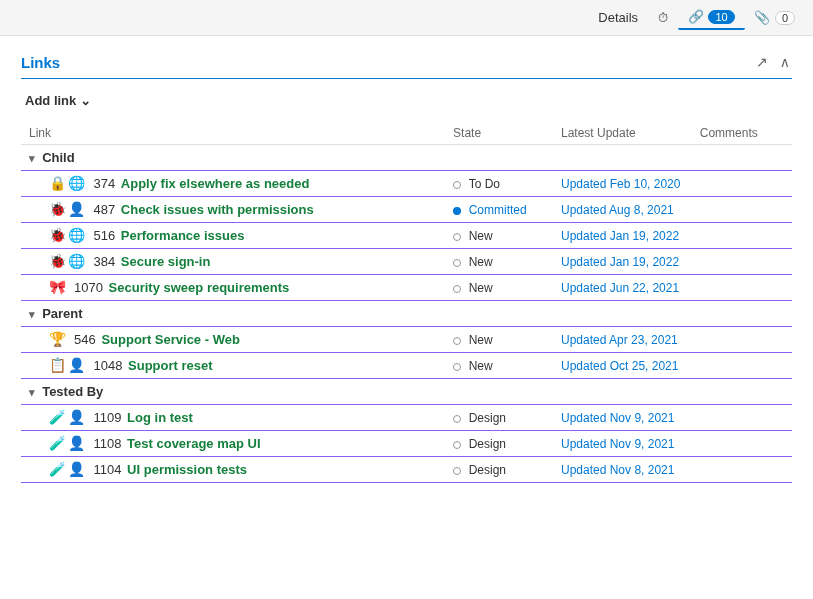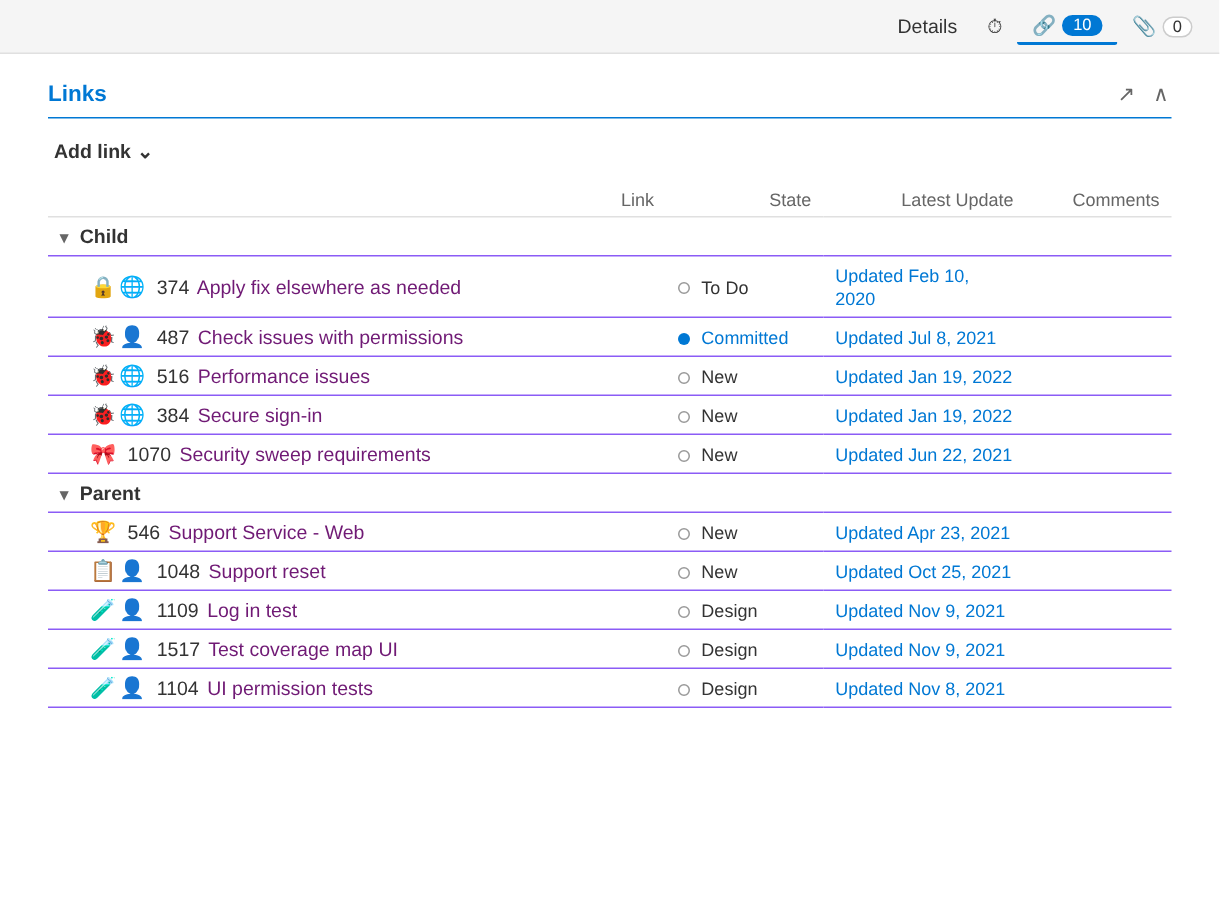--- a/index.html
+++ b/index.html
@@ -46,21 +46,21 @@
       color: #333;
     }
     .toolbar-badge.blue {
       background: #0078d4;
       color: #fff;
       border-color: #0078d4;
     }
 
     
     .main-content {
-      padding: 16px 32px;
+      padding: 16px 21px;
     }
 
     
     .links-header {
       display: flex;
       align-items: center;
       justify-content: space-between;
       border-bottom: 1px solid #0078d4;
       padding-bottom: 6px;
       margin-bottom: 12px;
@@ -106,21 +106,21 @@
 
     
     .links-table {
       width: 100%;
       border-collapse: collapse;
     }
     .links-table thead tr {
       border-bottom: 1px solid #e0e0e0;
     }
     .links-table thead th {
-      text-align: right;
+      text-align: left;
       padding: 4px 8px;
       font-size: 12px;
       color: #666;
       font-weight: 400;
     }
     .links-table thead th.col-link { width: 55%; }
     .links-table thead th.col-state { width: 14%; }
     .links-table thead th.col-update { width: 18%; }
     .links-table thead th.col-comments { width: 13%; }
 
@@ -152,23 +152,24 @@
       display: inline-flex;
       align-items: center;
       gap: 2px;
       margin-right: 4px;
     }
     .icon-small {
       font-size: 14px;
       line-height: 1;
     }
     .item-link {
-      color: #701a75;
+      color: #15803d;
       text-decoration: none;
       cursor: pointer;
+      font-weight: bold;
     }
     .item-id {
       color: #333;
       margin-right: 2px;
     }
 
     
     .state-dot {
       display: inline-block;
       width: 8px;
@@ -279,21 +280,21 @@
               <span class="icon-small">👤</span>
             </span>
         <span class="item-id">487</span>
         <a class="item-link">Check issues with permissions</a>
       </td>
       <td>
         <span class="state-dot dot-blue"></span>
         <span class="state-text state-committed">Committed</span>
       </td>
       <td>
-        <span class="update-text">Updated Jul 8, 2021</span>
+        <span class="update-text">Updated Aug 8, 2021</span>
       </td>
       <td></td>
     </tr>
         <tr class="indent-item">
       <td class="col-link-cell">
         <span class="item-icons">
               <span class="icon-small">🐞</span>
               <span class="icon-small">🌐</span>
             </span>
         <span class="item-id">516</span>
@@ -377,20 +378,26 @@
       </td>
       <td>
         <span class="state-dot dot-gray"></span>
         <span class="state-text">New</span>
       </td>
       <td>
         <span class="update-text">Updated Oct 25, 2021</span>
       </td>
       <td></td>
     </tr>
+        <tr class="group-row">
+    <td colspan="4" class="col-link-cell">
+      <span class="group-chevron">▾</span>
+      <span>Tested By</span>
+    </td>
+  </tr>
         <tr class="indent-item">
       <td class="col-link-cell">
         <span class="item-icons">
               <span class="icon-small">🧪</span>
               <span class="icon-small">👤</span>
             </span>
         <span class="item-id">1109</span>
         <a class="item-link">Log in test</a>
       </td>
       <td>
@@ -401,21 +408,21 @@
         <span class="update-text">Updated Nov 9, 2021</span>
       </td>
       <td></td>
     </tr>
         <tr class="indent-item">
       <td class="col-link-cell">
         <span class="item-icons">
               <span class="icon-small">🧪</span>
               <span class="icon-small">👤</span>
             </span>
-        <span class="item-id">1517</span>
+        <span class="item-id">1108</span>
         <a class="item-link">Test coverage map UI</a>
       </td>
       <td>
         <span class="state-dot dot-gray"></span>
         <span class="state-text">Design</span>
       </td>
       <td>
         <span class="update-text">Updated Nov 9, 2021</span>
       </td>
       <td></td>

